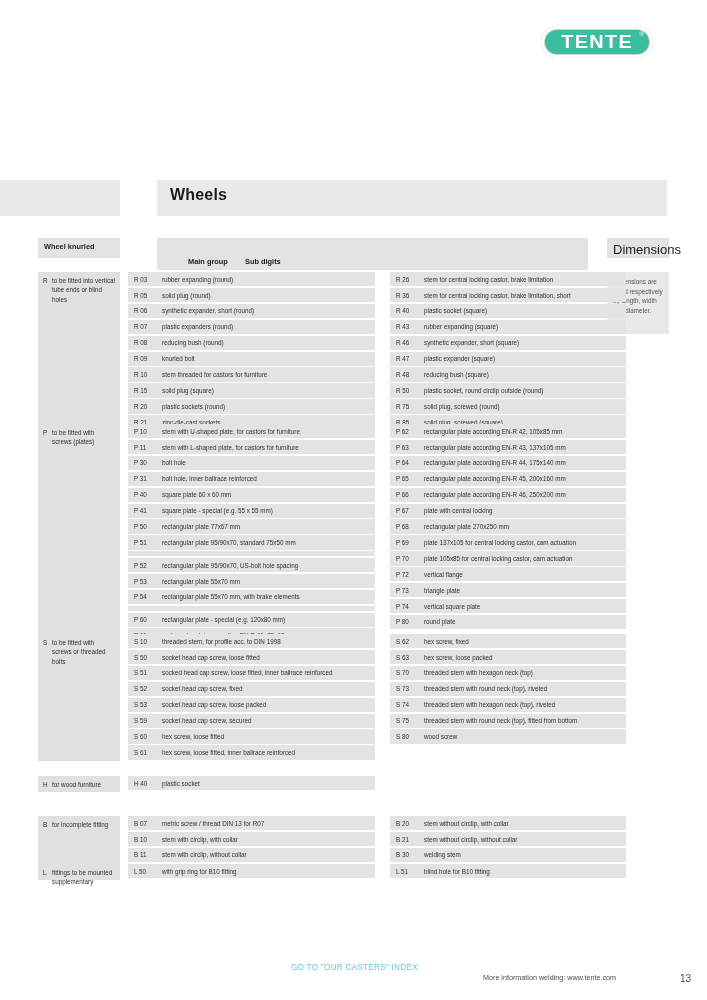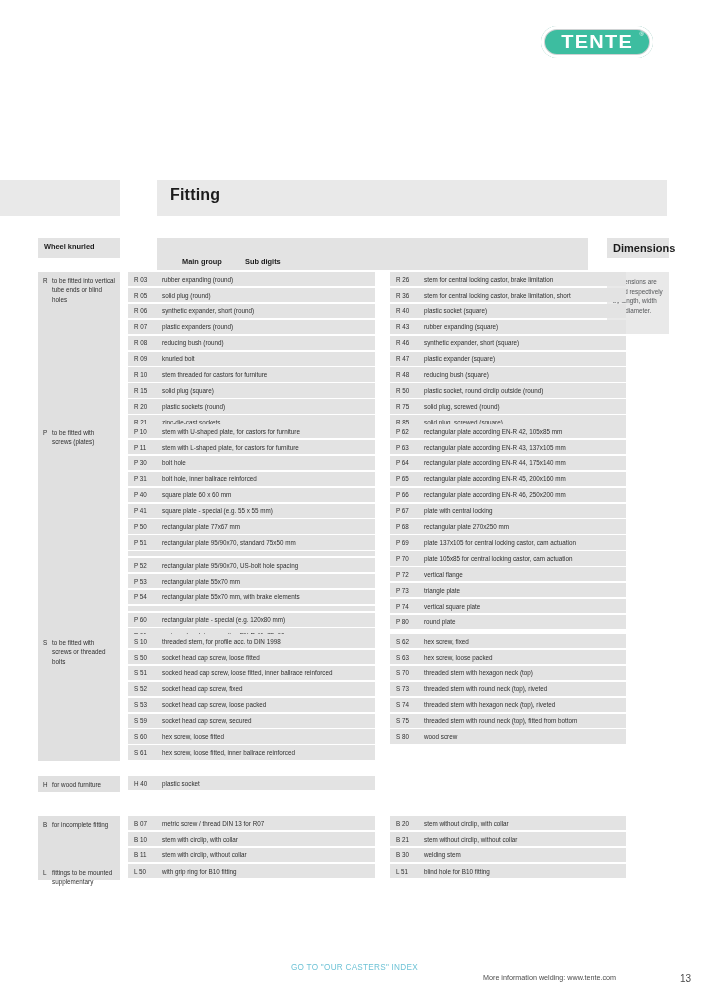--- a/index.html
+++ b/index.html
@@ -33,24 +33,24 @@
     left:170px;top:186px;font-size:16px;font-weight:bold;color:#1c1c1c;
     letter-spacing:.2px;
   }
 
   
   .hdr{background:#e3e3e3;}
   #hdr-wheel{left:38px;top:238px;width:82px;height:20px;}
   #hdr-wheel .t{padding:4px 0 0 6px;font-size:7.4px;font-weight:bold;color:#1c1c1c;}
   #hdr-fit{left:157px;top:238px;width:431px;height:32px;}
   #hdr-fit .l1{padding:4px 0 0 6px;font-size:7.4px;font-weight:bold;color:#1c1c1c;}
-  #hdr-fit .l2{position:absolute;left:6px;top:19px;font-size:7.4px;font-weight:bold;color:#1c1c1c;padding-left:19px;}
+  #hdr-fit .l2{position:absolute;left:12px;top:19px;font-size:7.4px;font-weight:bold;color:#1c1c1c;padding-left:19px;}
   #hdr-fit .l3{position:absolute;left:88px;top:19px;font-size:7.4px;font-weight:bold;color:#1c1c1c;}
   #hdr-dim{left:607px;top:238px;width:62px;height:20px;}
-  #hdr-dim .t{padding:4px 0 0 6px;font-size:11px;font-weight:bold;color:#1c1c1c;}
+  #hdr-dim .t{padding:4px 0 0 6px;font-size:13px;font-weight:normal;color:#1c1c1c;}
 
   
   .note{background:#e9e9e9;font-size:6.3px;line-height:1.52;color:#55575a;}
   #note-wheel{left:38px;top:272px;width:82px;height:86px;}
   #note-wheel .t{padding:5px 7px 0 6px;}
   #note-dim{left:607px;top:272px;width:62px;height:62px;}
   #note-dim .t{padding:5px 6px 0 6px;}
 
   
   .grp{position:absolute;}
@@ -84,21 +84,21 @@
 
 <div class="abs" id="logo">
   <div class="pill">
     <span class="word">TENTE</span>
   </div>
   <span class="reg">®</span>
 </div>
 
 <div class="abs" id="band-left"></div>
 <div class="abs" id="band-title"></div>
-<div class="abs" id="page-title">Fitting</div>
+<div class="abs" id="page-title">Wheels</div>
 
 <div class="abs hdr" id="hdr-wheel">
   <div class="t">Wheel knurled</div>
 </div>
 
 <div class="abs hdr" id="hdr-fit">
   <div class="l2">Main group</div>
   <div class="l3">Sub digits</div>
 </div>
 

